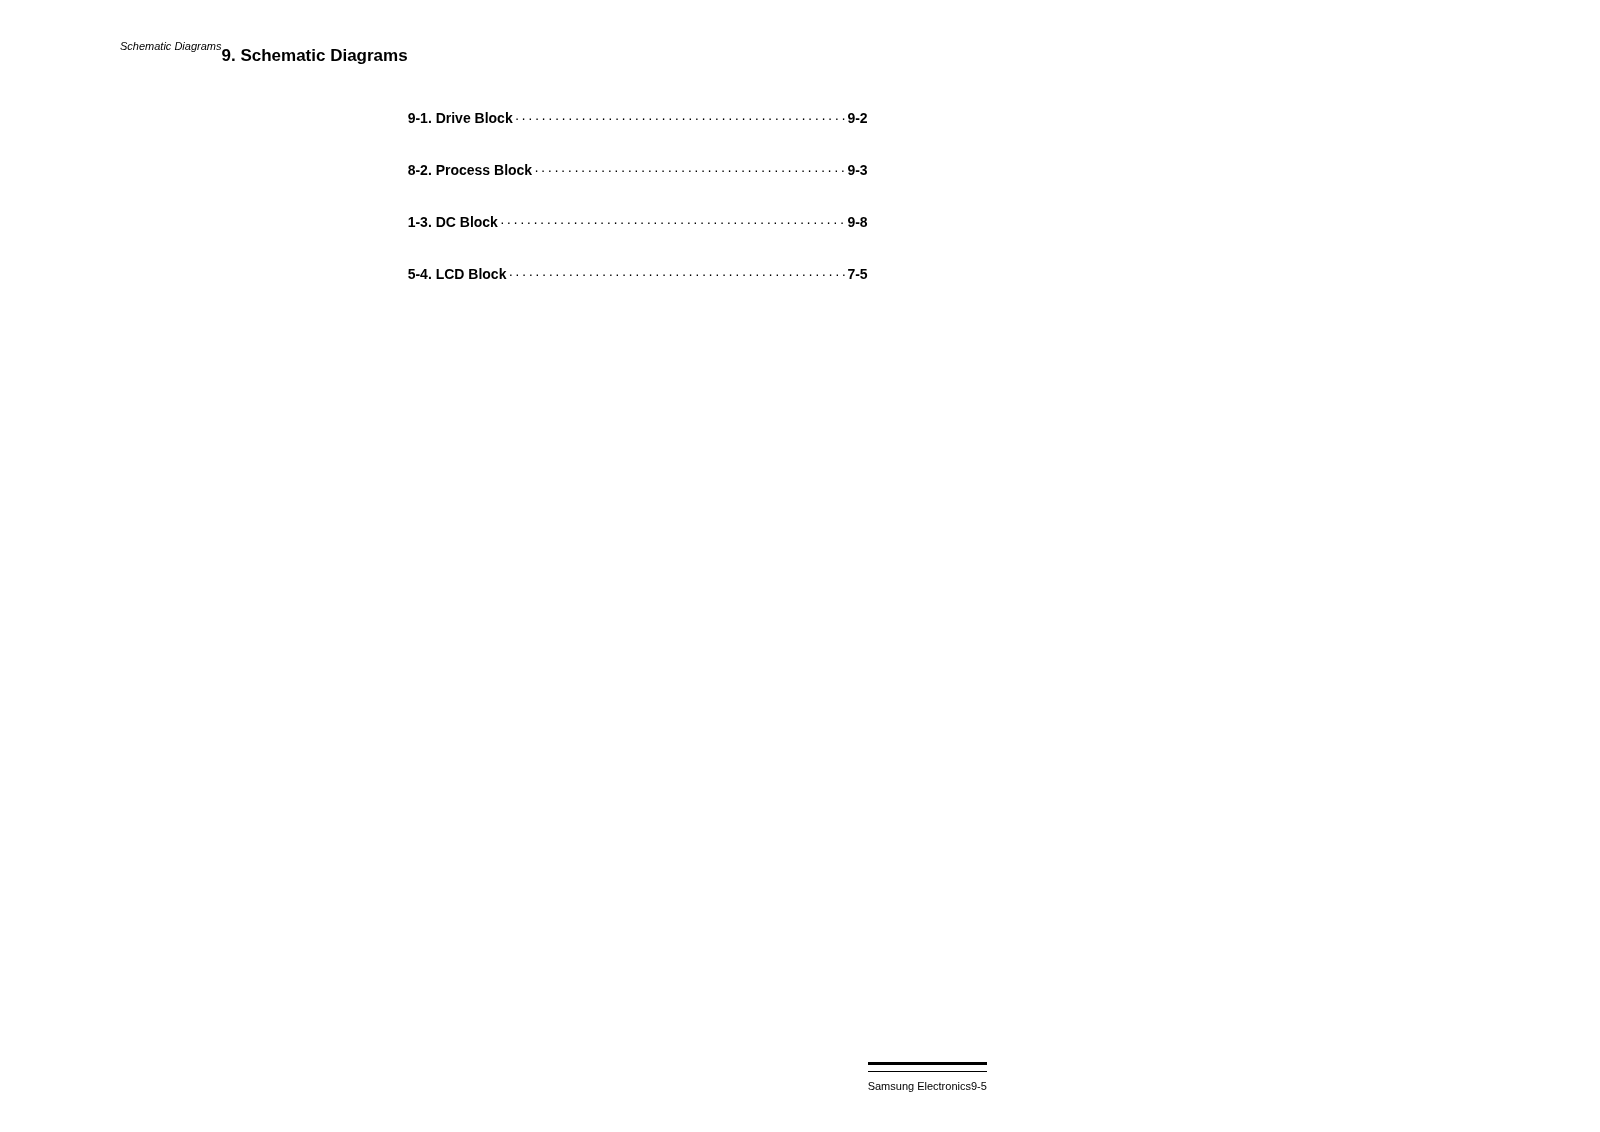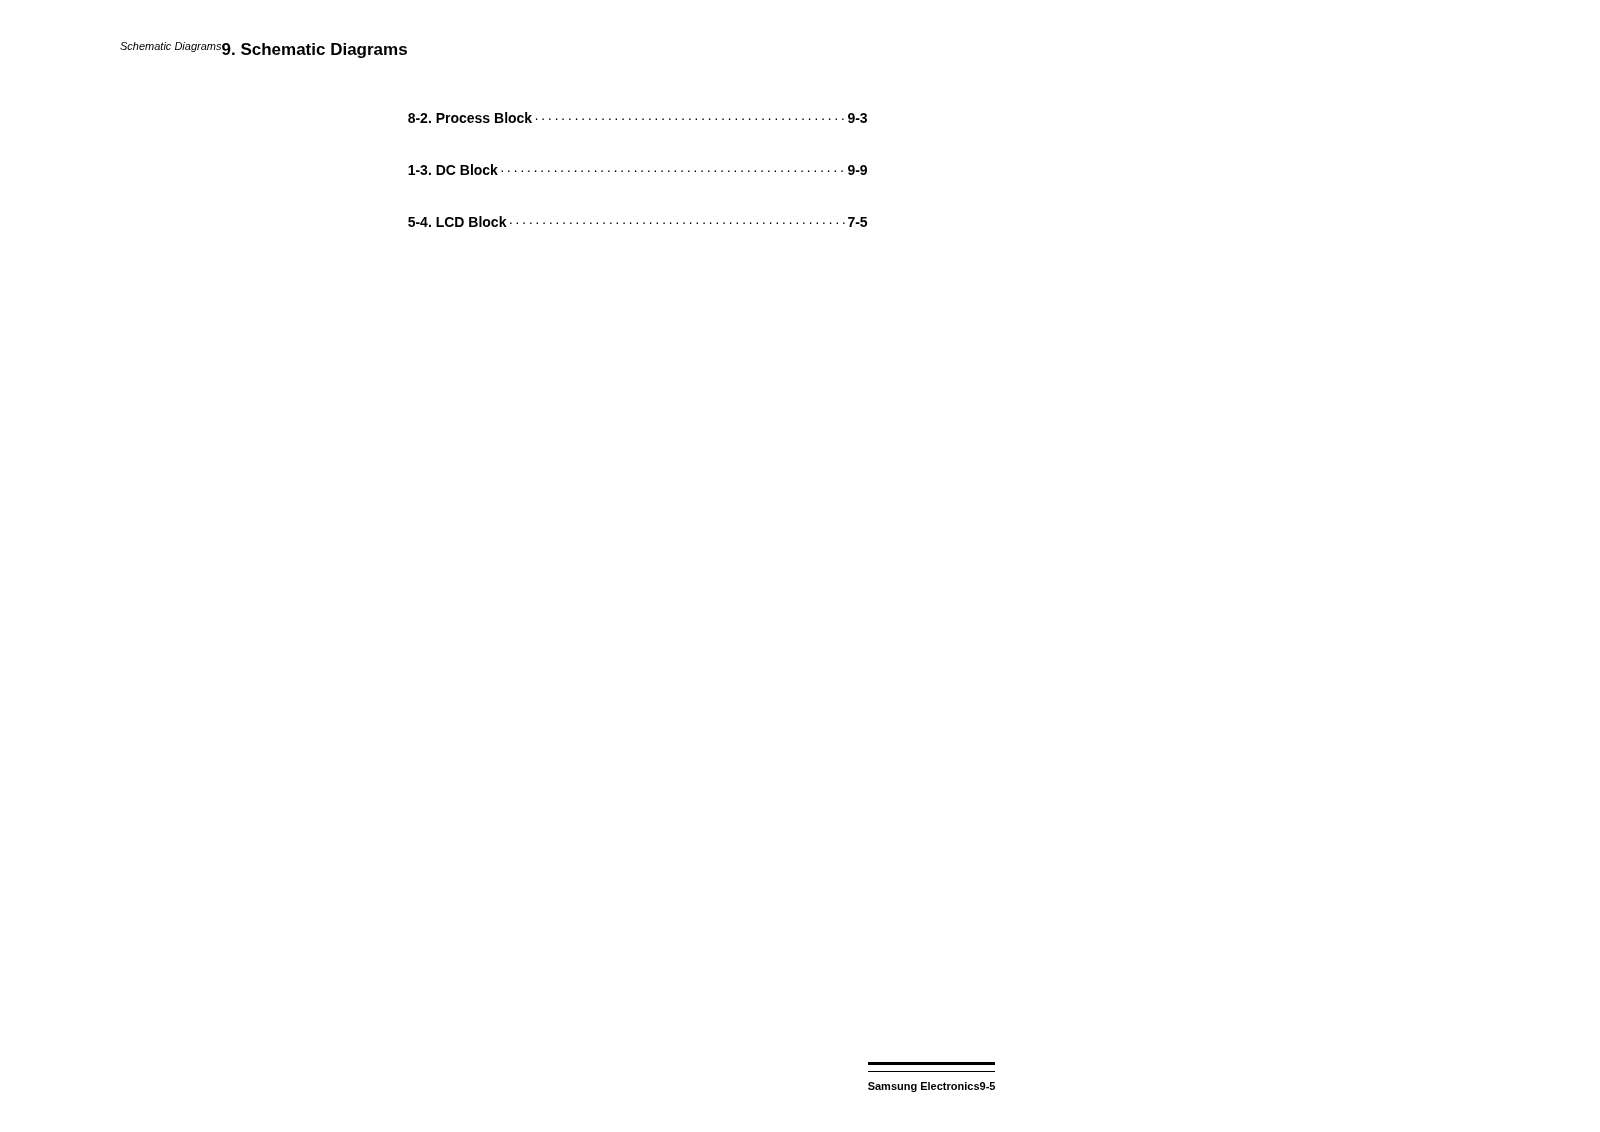--- a/index.html
+++ b/index.html
@@ -33,21 +33,21 @@
       margin: 0;
     }
     .rule-thin {
       border: none;
       border-top: 1px solid #000;
       margin: 0;
     }
     .section-title {
       font-size: 17px;
       font-weight: bold;
-      margin: 0 0 10px 0;
+      margin: 6px 0 10px 0;
     }
     .toc {
       margin-top: 70px;
       width: 460px;
     }
     .toc-entry {
       display: flex;
       align-items: baseline;
       font-size: 14px;
       font-weight: bold;
@@ -72,46 +72,50 @@
     }
     .footer {
       margin-top: auto;
       display: flex;
       justify-content: space-between;
       font-size: 11px;
       padding-top: 8px;
     }
     .footer-rule-wrap {
       margin-top: auto;
-      font-weight: bold;
     }
   </style>
 </head>
 <body>
 
 <div class="page">
 
   <div class="header-label">Schematic Diagrams</div>
 
   <hr class="rule-thick">
 
   <div class="section-title">9. Schematic Diagrams</div>
 
   <hr class="rule-thin">
 
   <div class="toc">
     <div class="toc-entry">
+      <span class="toc-label">9-1. Drive Block</span>
+      <span class="toc-dots"></span>
+      <span class="toc-page">9-2</span>
+    </div>
+    <div class="toc-entry">
       <span class="toc-label">8-2. Process Block</span>
       <span class="toc-dots"></span>
       <span class="toc-page">9-3</span>
     </div>
     <div class="toc-entry">
       <span class="toc-label">1-3. DC Block</span>
       <span class="toc-dots"></span>
-      <span class="toc-page">9-9</span>
+      <span class="toc-page">9-8</span>
     </div>
     <div class="toc-entry">
       <span class="toc-label">5-4. LCD Block</span>
       <span class="toc-dots"></span>
       <span class="toc-page">7-5</span>
     </div>
   </div>
 
   <div class="footer-rule-wrap">
     <hr class="rule-thick">

